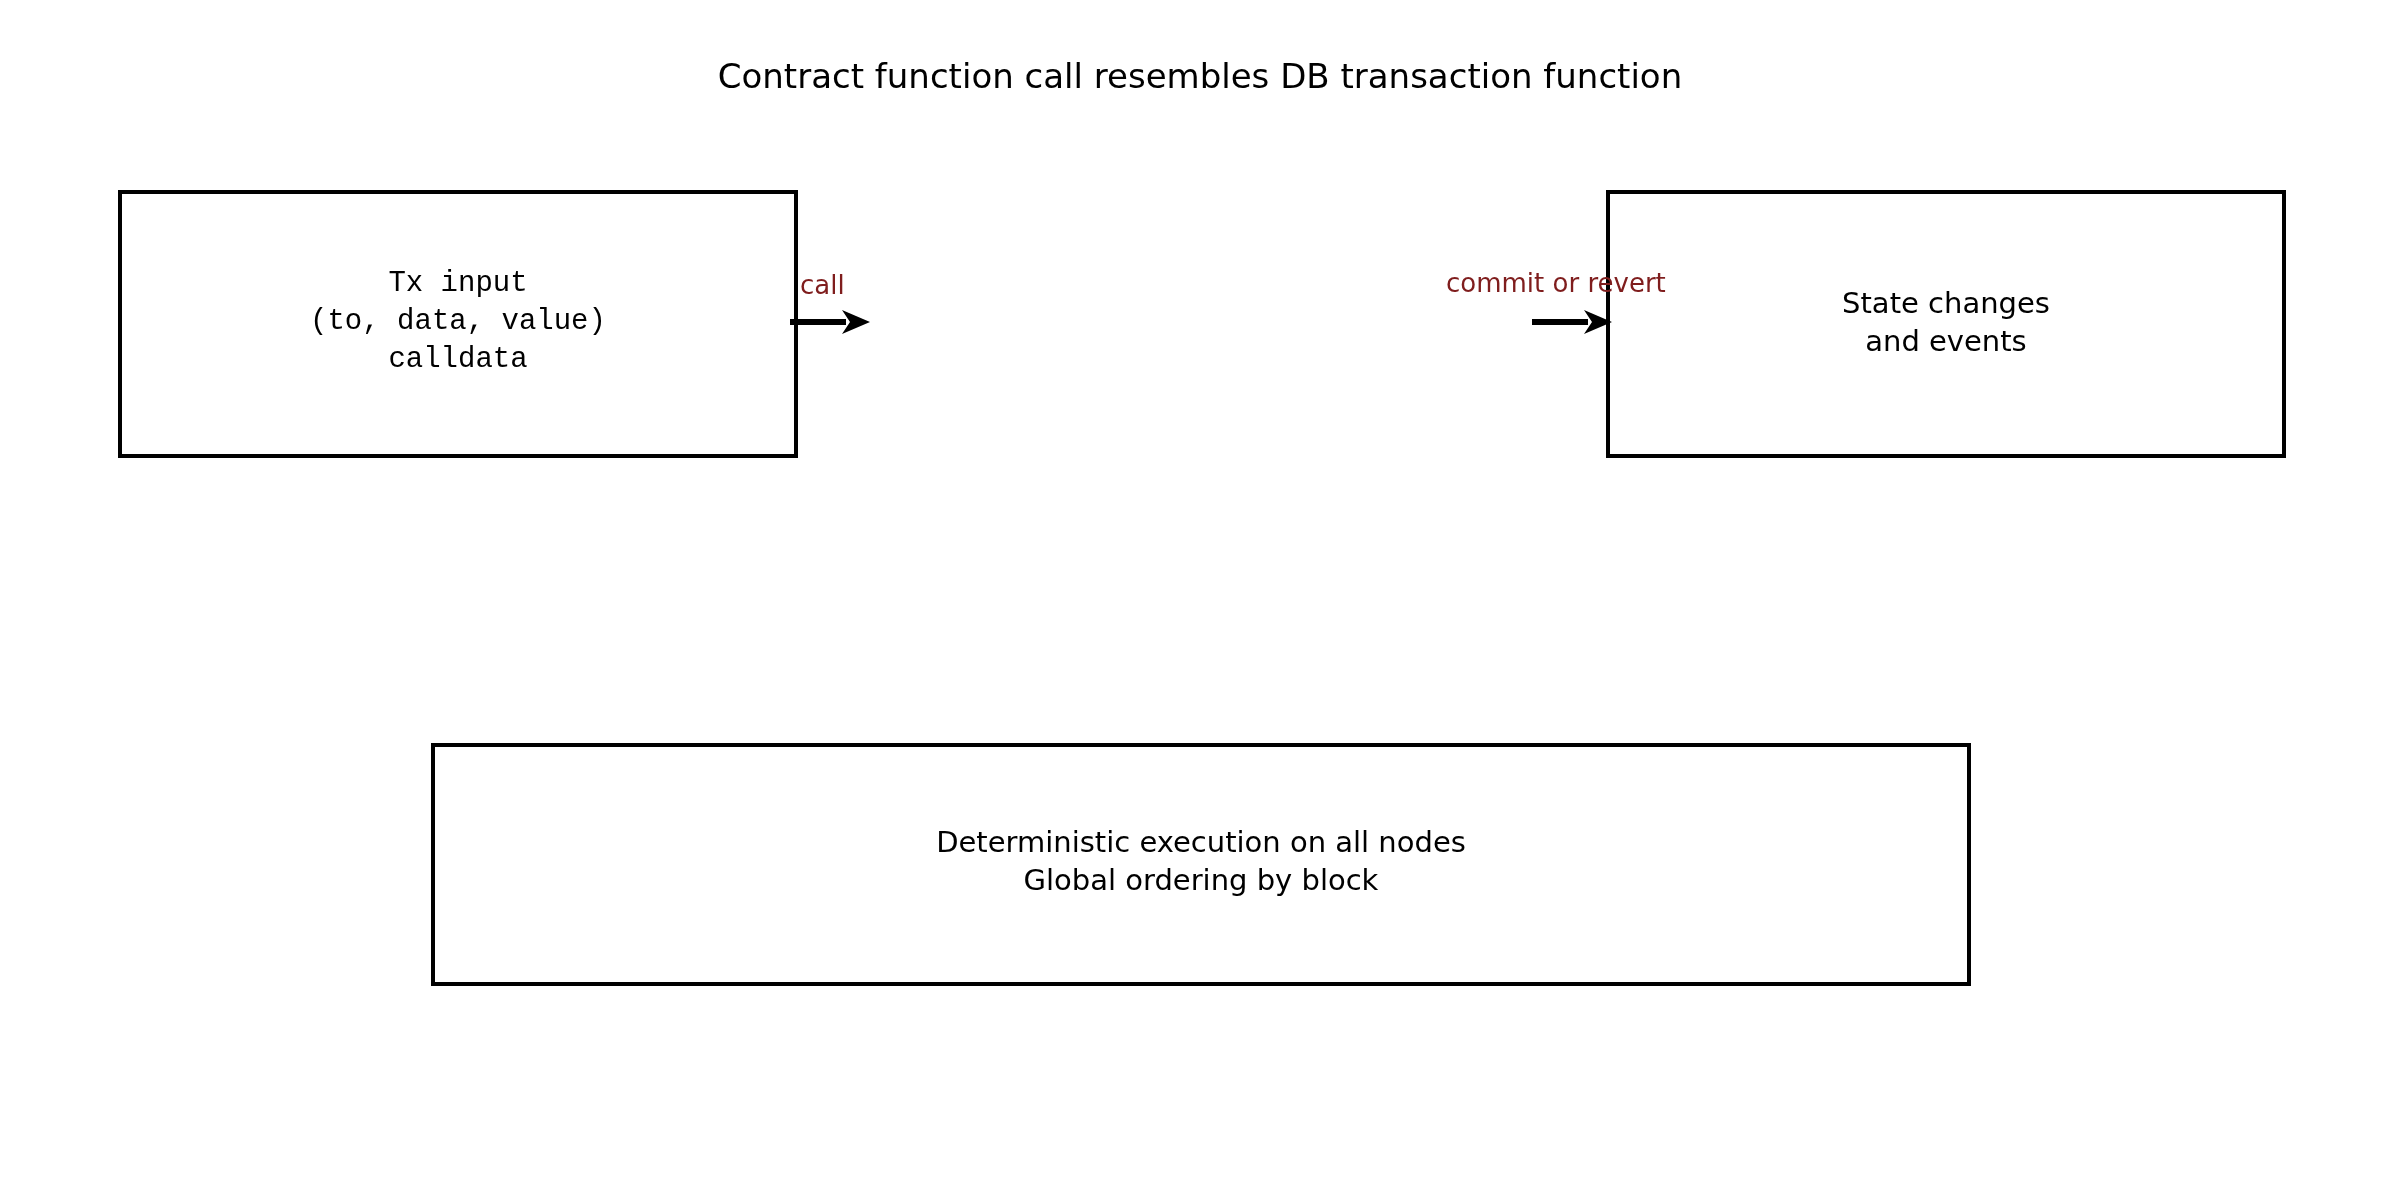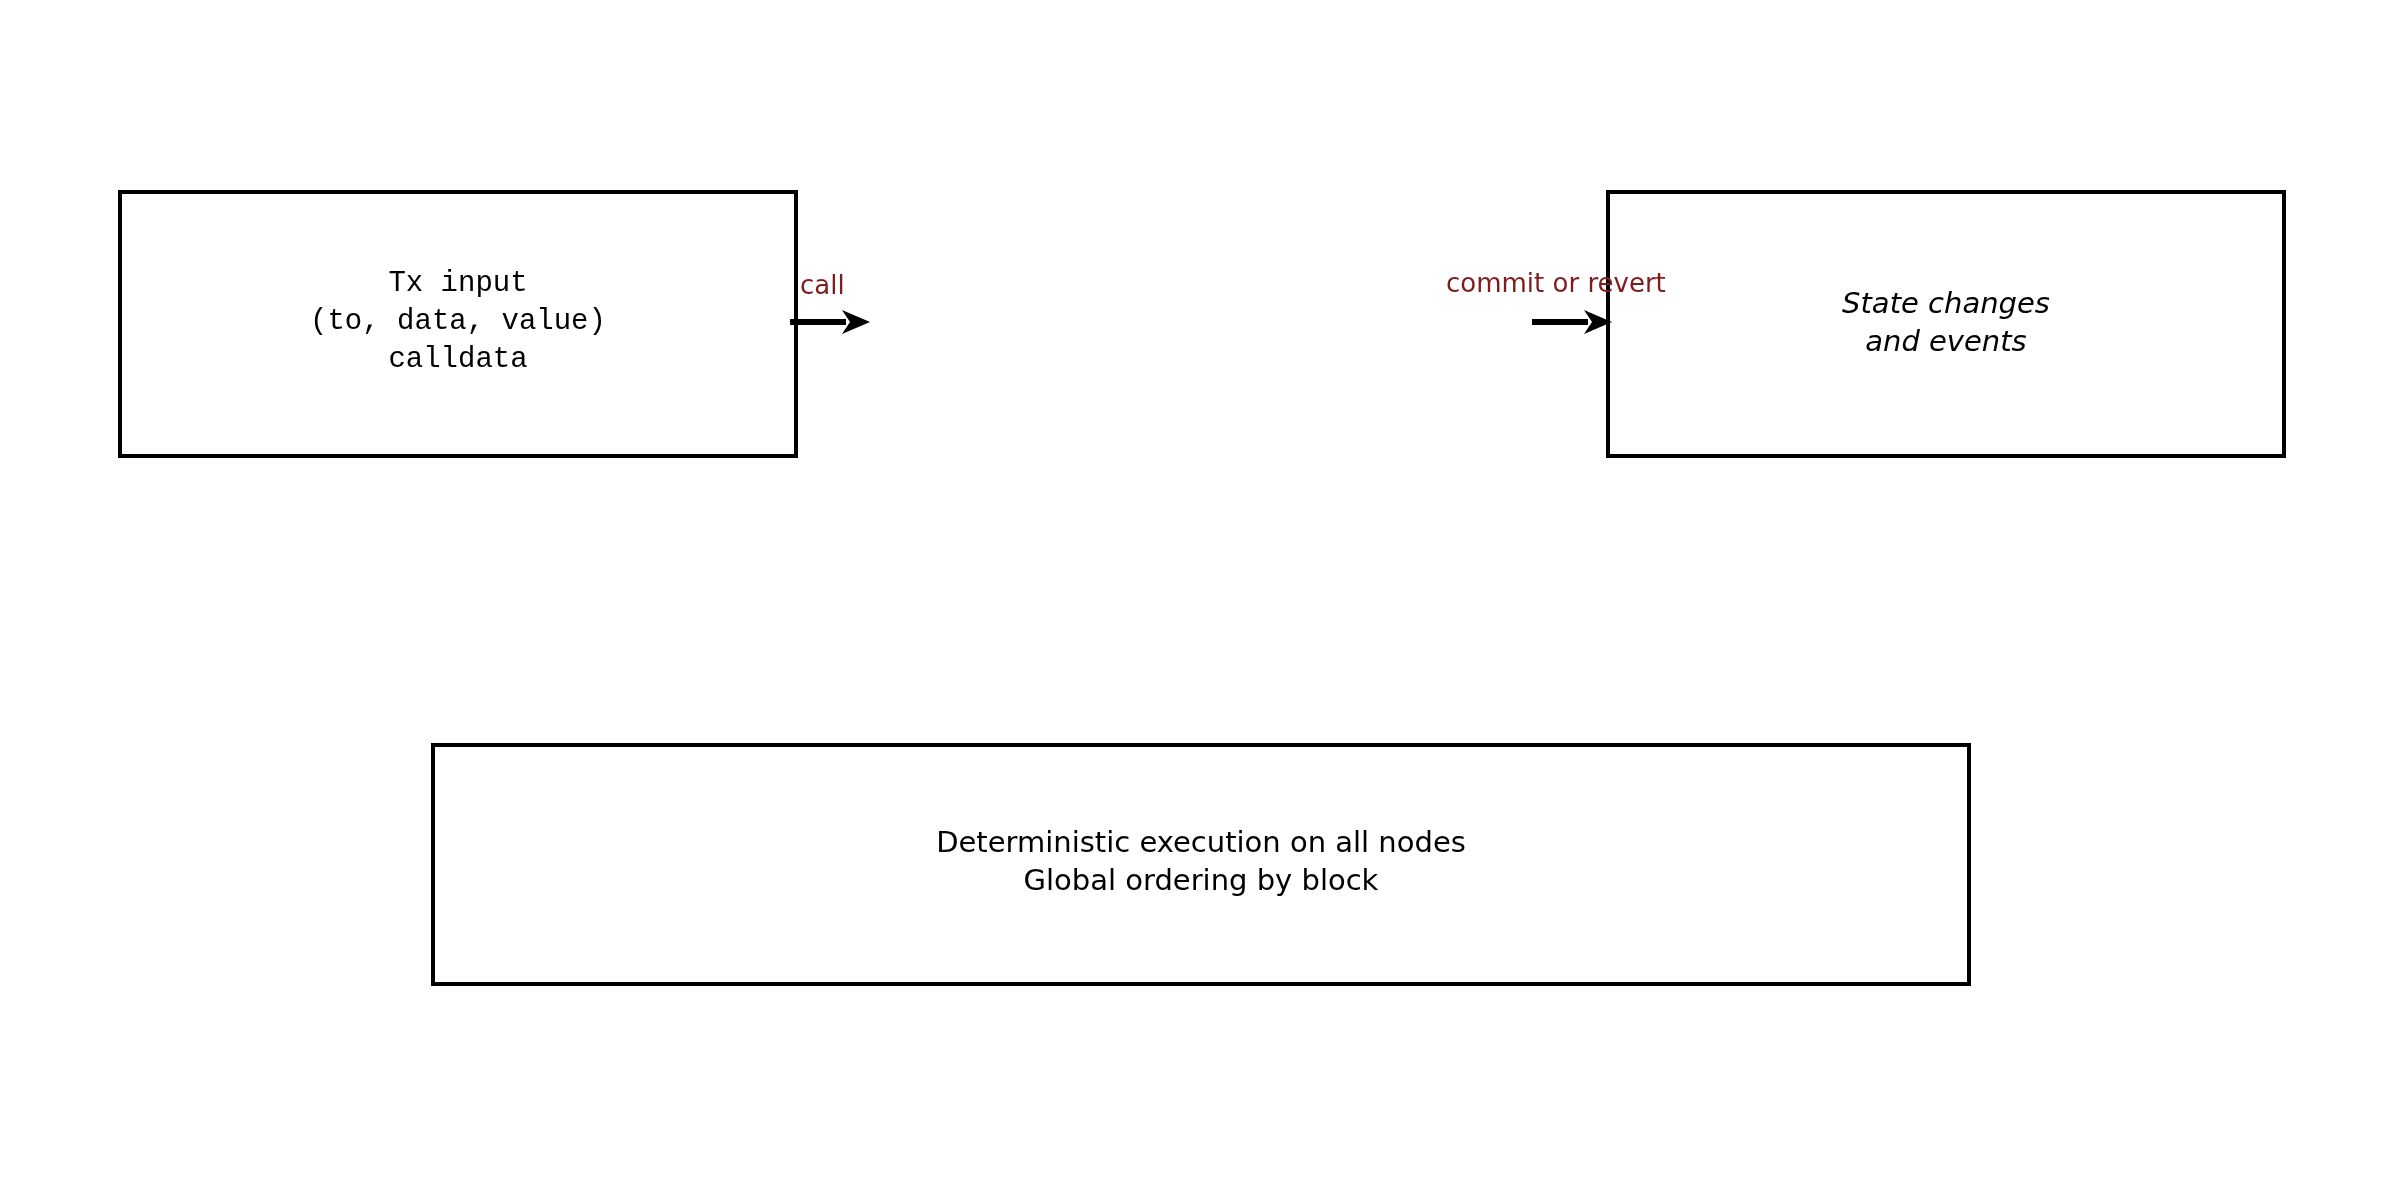--- a/index.html
+++ b/index.html
@@ -49,21 +49,21 @@
   .box-label {
     font-size: 29px;
     line-height: 38px;
     text-align: center;
     white-space: pre-line;
     color: #000000;
   }
 
   #box-tx-input   { left: 118px;  top: 190px; width: 680px;  height: 268px; font-family: Liberation Mono, monospace; }
   #box-evm        { left: 864px;  top: 190px; width: 676px;  height: 268px; }
-  #box-state      { left: 1606px; top: 190px; width: 680px;  height: 268px; font-style: italic; }
+  #box-state      { left: 1606px; top: 190px; width: 680px;  height: 268px; }
   #box-guarantees { left: 431px;  top: 743px; width: 1540px; height: 243px; }
 
   
   #box-tx-input .box-label   { transform: translateY(-2px); }
   #box-evm .box-label        { transform: translateY(-2px); }
   #box-state .box-label      { transform: translateY(-2px); }
   #box-guarantees .box-label { transform: translateY(-4px); }
 
   
   .arrow {
@@ -91,20 +91,21 @@
   #label-commit-revert {
     left: 1446px;
     top: 268px;
   }
 </style>
 </head>
 <body>
 
 <div id="canvas">
 
+  <div class="title">Contract function call resembles DB transaction function</div>
 
   <div class="box" id="box-tx-input">
     <div class="box-label">Tx input
 (to, data, value)
 calldata</div>
   </div>
 
 
   <div class="box" id="box-state">
     <div class="box-label">State changes

